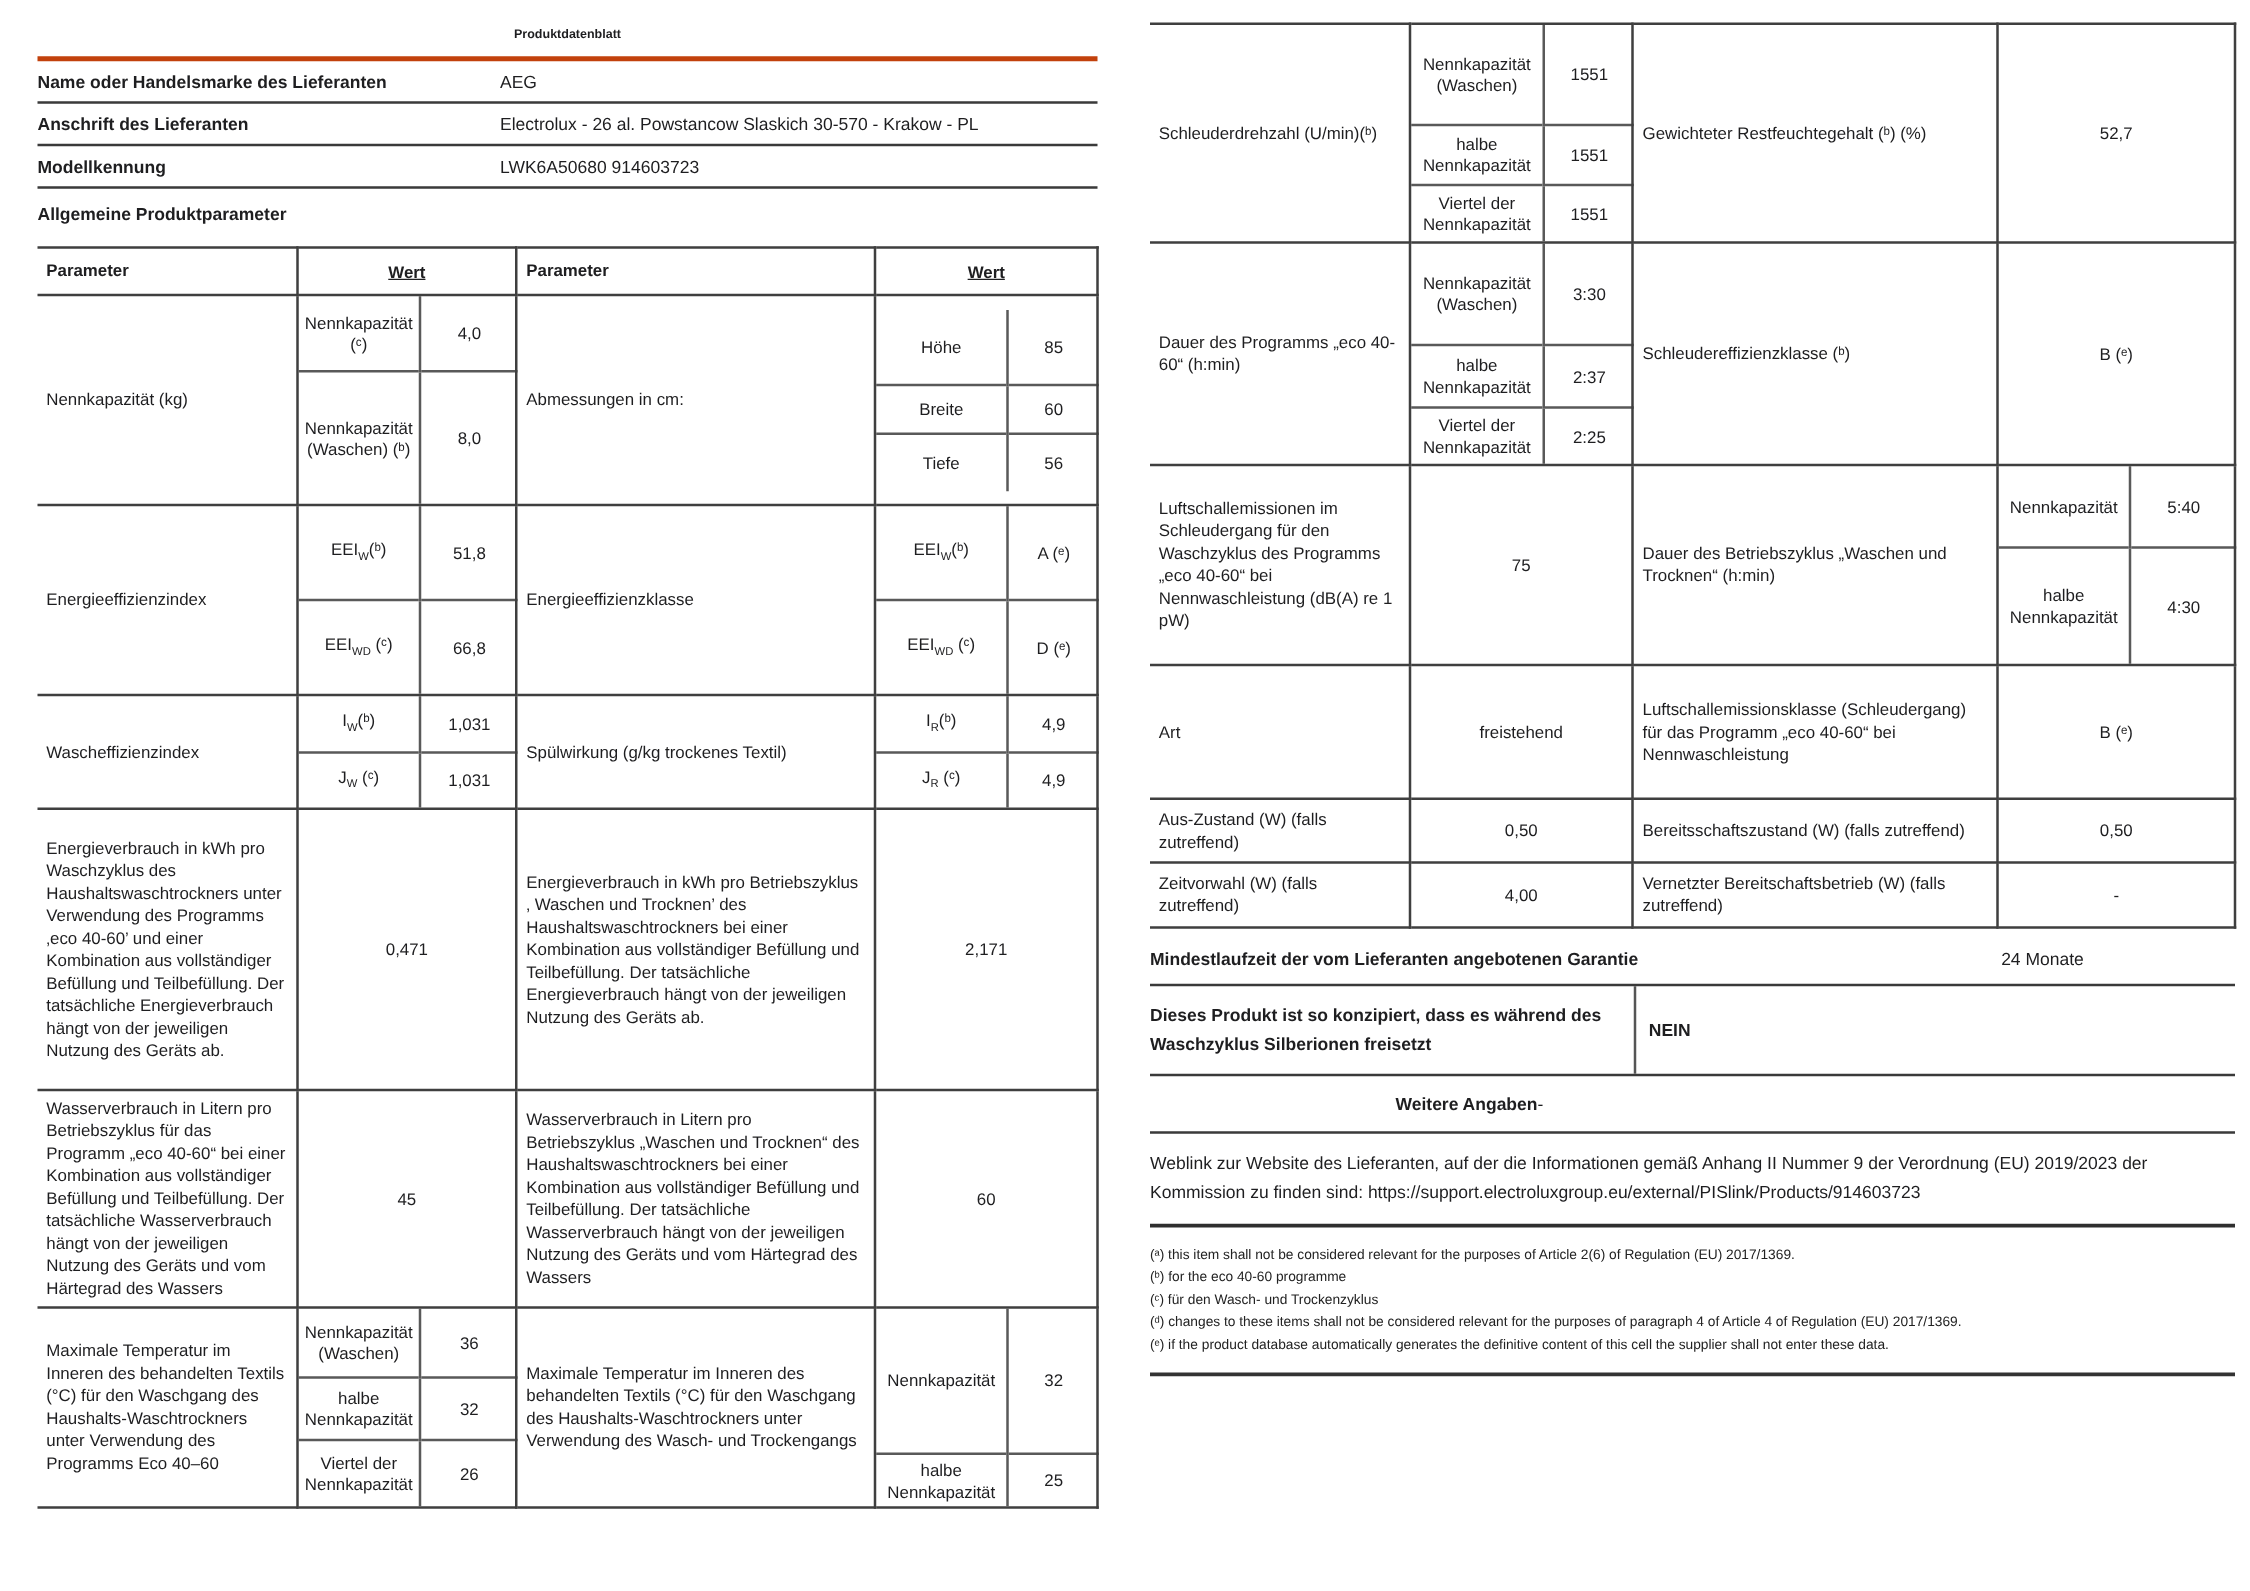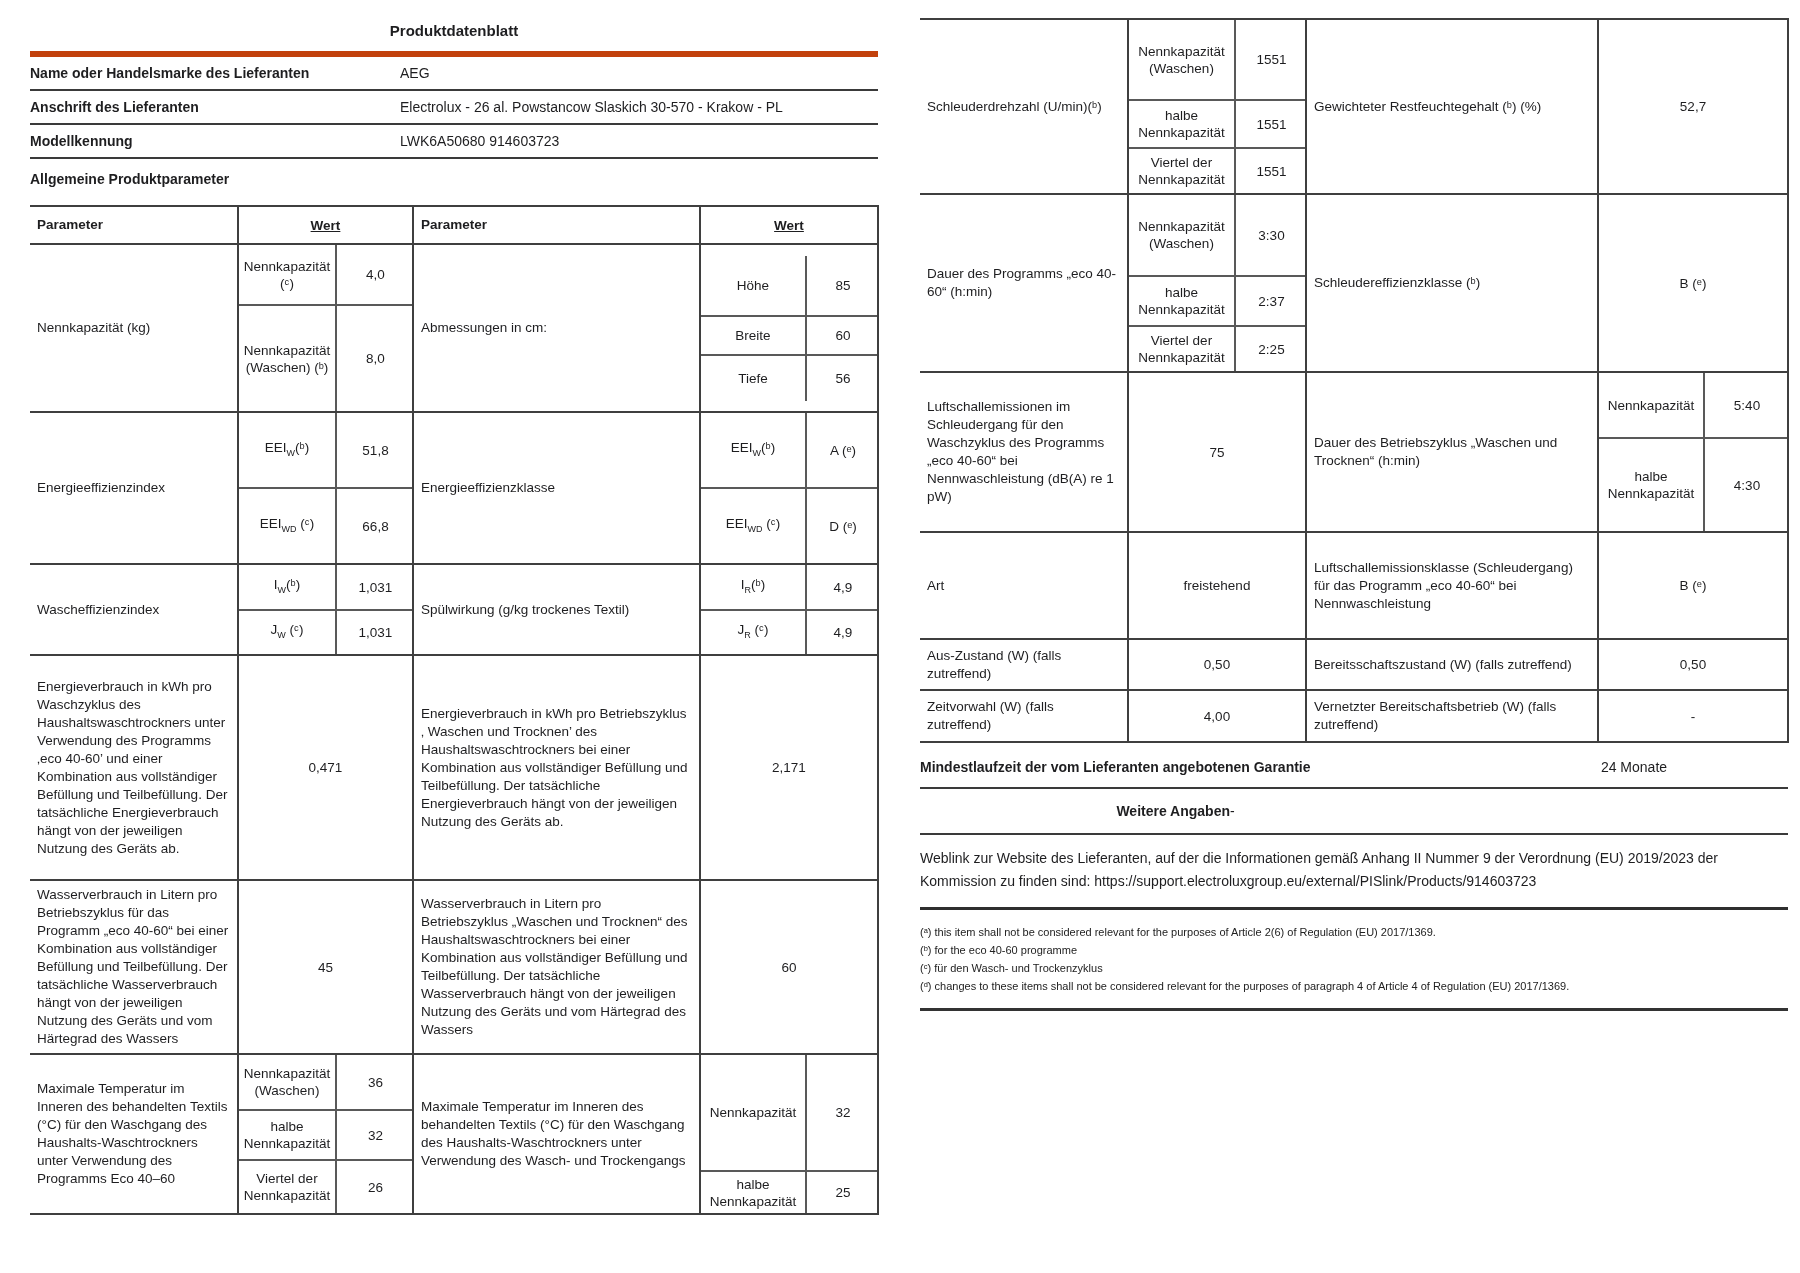--- a/index.html
+++ b/index.html
@@ -8,21 +8,21 @@
     width:1800px; height:1273px;
     font-family:"Liberation Sans","DejaVu Sans",sans-serif;
     color:#1e1e20;
   }
   .sheet { position:relative; width:1800px; height:1273px; background:#fff; overflow:hidden; }
   .page  { position:absolute; top:0; }
   .page-left  { left:30px;  width:848px; }
   .page-right { left:920px; width:868px; }
 
   
-  .title { text-align:center; font-weight:bold; font-size:15px; padding:22px 0 12px 0; border-bottom:6px solid #c2410c; }
+  .title { text-align:center; font-weight:bold; font-size:10px; padding:22px 0 12px 0; border-bottom:4px solid #c2410c; }
   .inforow { display:flex; align-items:center; border-bottom:2px solid #3a3a3a; padding:8px 0; min-height:33px; font-size:14px; }
   .inforow .il { width:370px; font-weight:bold; }
   .inforow .iv { flex:1; }
   .sect { font-weight:bold; font-size:14px; padding:12px 0 18px 0; }
 
   
   table.grid { border-collapse:collapse; table-layout:fixed; width:848px; font-size:13.5px; }
   .page-right table.grid { width:868px; margin-top:18px; }
   .grid > tbody > tr > td { border:2px solid #3f3f3f; vertical-align:middle; }
   .grid > tbody > tr > td:first-child { border-left:none; }
@@ -392,30 +392,35 @@
         <td class="g v">-</td>
       </tr>
       </tbody>
     </table>
 
     <div class="brow b-gar">
       <div class="bl">Mindestlaufzeit der vom Lieferanten angebotenen Garantie</div>
       <div class="bv">24 Monate</div>
     </div>
 
+    <div class="brow b-silver">
+      <div class="bl">Dieses Produkt ist so konzipiert, dass es während des Waschzyklus Silberionen freisetzt</div>
+      <div class="bv">NEIN</div>
+    </div>
 
     <div class="brow b-weitere">
       <div class="bl">Weitere Angaben</div>
       <div class="bv">-</div>
     </div>
 
     <div class="weblink">Weblink zur Website des Lieferanten, auf der die Informationen gemäß Anhang II Nummer 9 der Verordnung (EU) 2019/2023 der Kommission zu finden sind: https://support.electroluxgroup.eu/external/PISlink/Products/914603723</div>
 
     <div class="footnotes">
       <div class="fn"><span>(ᵃ)</span> <span>this item shall not be considered relevant for the purposes of Article 2(6) of Regulation (EU) 2017/1369.</span></div>
       <div class="fn"><span>(ᵇ)</span> <span>for the eco 40-60 programme</span></div>
       <div class="fn"><span>(ᶜ)</span> <span>für den Wasch- und Trockenzyklus</span></div>
       <div class="fn"><span>(ᵈ)</span> <span>changes to these items shall not be considered relevant for the purposes of paragraph 4 of Article 4 of Regulation (EU) 2017/1369.</span></div>
+      <div class="fn"><span>(ᵉ)</span> <span>if the product database automatically generates the definitive content of this cell the supplier shall not enter these data.</span></div>
     </div>
 
     <div class="endrule"></div>
   </div>
 </div>
 
 </body></html>

